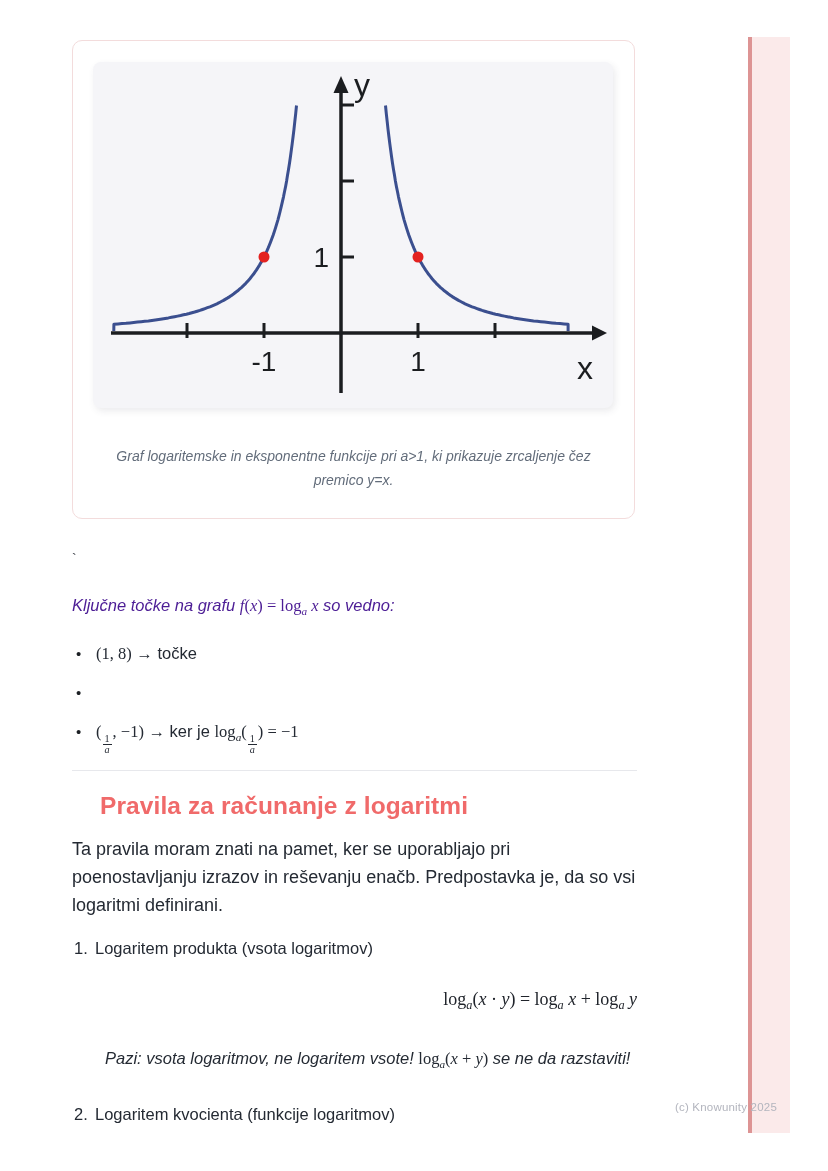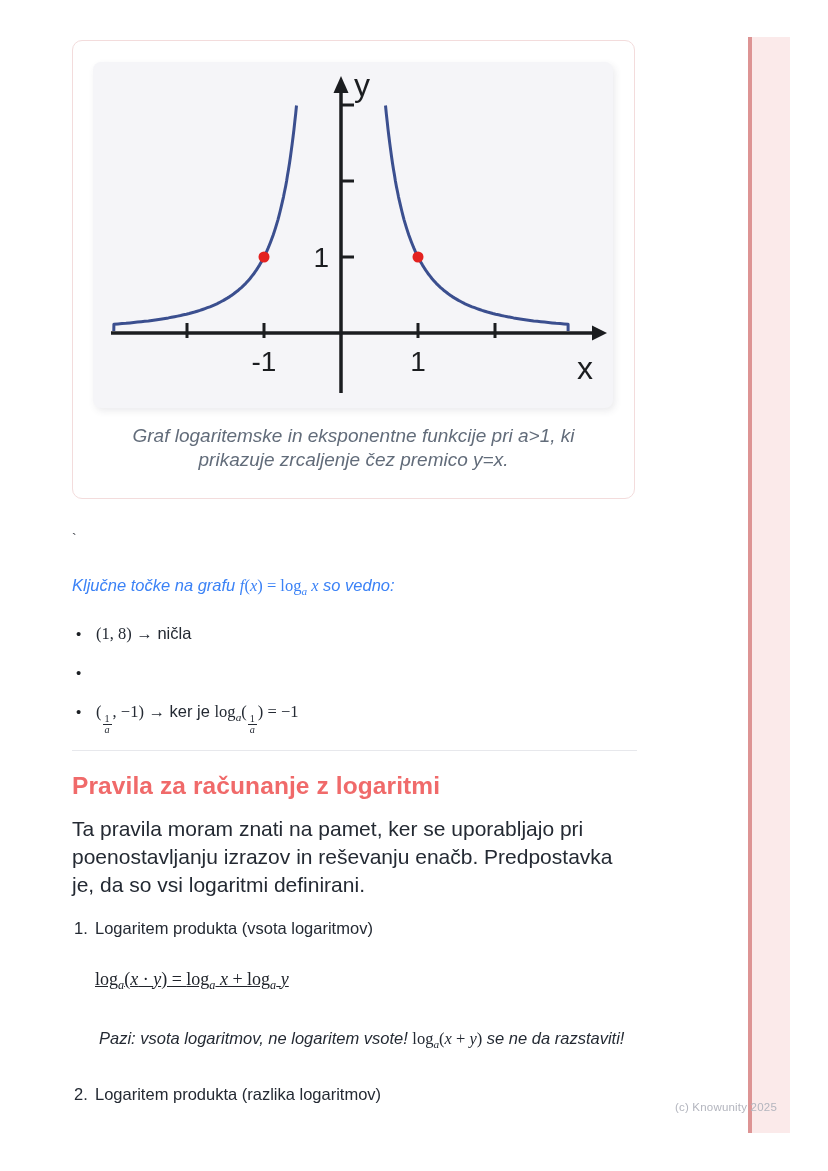--- a/index.html
+++ b/index.html
@@ -13,26 +13,26 @@
 
   .content { position:absolute; left:72px; top:40px; width:565px; }
 
   
   .figure-card { width:563px; border:1.5px solid #f3dcdc; border-radius:10px;
                  background:#ffffff; padding:21px 20px 26px 20px; }
   .plot-area { width:520px; height:346px; background:#f5f5f8; border-radius:8px;
                box-shadow:2px 3px 7px rgba(60,60,80,0.10); }
   .plot-area svg { display:block; width:520px; height:346px; }
   svg text { font-family:"Liberation Sans", sans-serif; }
-  .figure-caption { margin-top:16px; text-align:center; font-style:italic;
-                    color:#626c7a; font-size:19px; line-height:24px; padding:0 8px; }
+  .figure-caption { margin-top:36px; text-align:center; font-style:italic;
+                    color:#626c7a; font-size:14px; line-height:24px; padding:0 8px; }
 
   .stray { margin-top:32px; height:18px; font-size:14px; color:#3a3f47; }
 
-  .intro { margin-top:24px; font-size:16.5px; line-height:24px; font-style:italic; color:#3b82f6; }
+  .intro { margin-top:24px; font-size:16.5px; line-height:24px; font-style:italic; color:#4c1d95; }
 
   
   .kp-list { margin-top:18px; }
   .kp-item { display:flex; align-items:flex-start; margin-bottom:14px; font-size:16.5px; line-height:25px; }
   .kp-item .dot { width:20px; flex:0 0 20px; margin-left:4px; font-size:15px; line-height:25px; color:#1c1f24; }
 
   
   .m-up    { font-family:"Liberation Serif", serif; font-style:normal; }
   .m-it    { font-family:"Liberation Serif", serif; font-style:italic; }
   .m-sub   { font-family:"Liberation Serif", serif; font-style:italic;
@@ -40,32 +40,32 @@
   .m-sans  { font-family:"Liberation Sans", sans-serif; font-style:normal; }
   .m-sansit{ font-family:"Liberation Sans", sans-serif; font-style:italic; }
   .m-frac  { display:inline-flex; flex-direction:column; align-items:center;
              vertical-align:-0.45em; font-size:0.62em; line-height:1.05;
              font-family:"Liberation Serif", serif; margin:0 1px; }
   .m-frac .num { font-style:normal; border-bottom:1px solid #242a33; padding:0 2px; }
   .m-frac .den { font-style:italic; padding:0 2px; }
 
   .divider { margin-top:14px; border:none; border-top:1.5px solid #e7e8ec; width:565px; }
 
-  .section-heading { margin-top:21px; font-size:24.5px; font-weight:bold; letter-spacing:0.1px; }
+  .section-heading { margin-top:21px; font-size:24.5px; font-weight:bold; letter-spacing:0.1px;margin-left:28px; }
 
-  .section-paragraph { margin-top:15px; font-size:21px; line-height:28px; color:#242a33; }
+  .section-paragraph { margin-top:15px; font-size:18px; line-height:28px; color:#242a33; }
 
   
   .rules-list { margin-top:17px; }
   .rule-item { display:flex; align-items:flex-start; font-size:16.5px; line-height:25px; }
   .rule-num { width:21px; flex:0 0 21px; margin-left:2px; color:#242a33; }
   .rule-body { flex:1; }
   .rule-title { font-weight:normal; }
-  .rule-formula { margin:26px 0 0 0; text-align:left; font-size:18px; color:#20242b;text-decoration:underline; }
-  .rule-note { margin:28px 0 0 4px; font-size:16.5px; font-style:italic; line-height:25px; }
+  .rule-formula { margin:26px 0 0 0; text-align:right; font-size:18px; color:#20242b; }
+  .rule-note { margin:28px 0 0 10px; font-size:16.5px; font-style:italic; line-height:25px; }
   .rule-item + .rule-item { margin-top:25px; }
 
   .copyright { position:absolute; top:1101px; right:51px; font-size:11.5px;
                color:#b3b5be; letter-spacing:0.2px; z-index:5; }
 </style>
 </head>
 <body>
 
 <div class="page">
 
@@ -101,21 +101,21 @@
       <div class="figure-caption">Graf logaritemske in eksponentne funkcije pri a&gt;1, ki prikazuje zrcaljenje čez premico y=x.</div>
     </div>
 
     <div class="stray">`</div>
 
     <div class="intro"><span class="m-sansit">Ključne točke na grafu </span><span class="m-it">f</span><span class="m-up">(</span><span class="m-it">x</span><span class="m-up">) = </span><span class="m-up">log</span><span class="m-sub">a</span><span class="m-it"> x</span><span class="m-sansit"> so vedno:</span></div>
 
     <div class="kp-list">
       <div class="kp-item">
         <span class="dot">•</span>
-        <span><span class="m-up">(1, 8)</span><span class="m-sans"> → </span><span class="m-sans">ničla</span></span>
+        <span><span class="m-up">(1, 8)</span><span class="m-sans"> → </span><span class="m-sans">točke</span></span>
       </div>
       <div class="kp-item">
         <span class="dot">•</span>
       </div>
       <div class="kp-item">
         <span class="dot">•</span>
         <span><span class="m-up">(</span><span class="m-frac">
               <span class="num">1</span>
               <span class="den">a</span>
             </span><span class="m-up">, −1)</span><span class="m-sans"> → </span><span class="m-sans">ker je </span><span class="m-up">log</span><span class="m-sub">a</span><span class="m-up">(</span><span class="m-frac">
@@ -138,21 +138,21 @@
         <div class="rule-body">
           <div class="rule-title">Logaritem produkta (vsota logaritmov)</div>
           <div class="rule-formula"><span class="m-up">log</span><span class="m-sub">a</span><span class="m-up">(</span><span class="m-it">x</span><span class="m-up"> · </span><span class="m-it">y</span><span class="m-up">) = </span><span class="m-up">log</span><span class="m-sub">a</span><span class="m-up"> </span><span class="m-it">x</span><span class="m-up"> + </span><span class="m-up">log</span><span class="m-sub">a</span><span class="m-up"> </span><span class="m-it">y</span></div>
           <div class="rule-note"><span class="m-sansit">Pazi: vsota logaritmov, ne logaritem vsote! </span><span class="m-up">log</span><span class="m-sub">a</span><span class="m-up">(</span><span class="m-it">x</span><span class="m-up"> + </span><span class="m-it">y</span><span class="m-up">)</span><span class="m-sansit"> se ne da razstaviti!</span></div>
         </div>
       </div>
 
       <div class="rule-item">
         <span class="rule-num">2.</span>
         <div class="rule-body">
-          <div class="rule-title">Logaritem produkta (razlika logaritmov)</div>
+          <div class="rule-title">Logaritem kvocienta (funkcije logaritmov)</div>
         </div>
       </div>
 
     </div>
   </div>
 
   <div class="copyright">(c) Knowunity 2025</div>
 
 </div>
 

